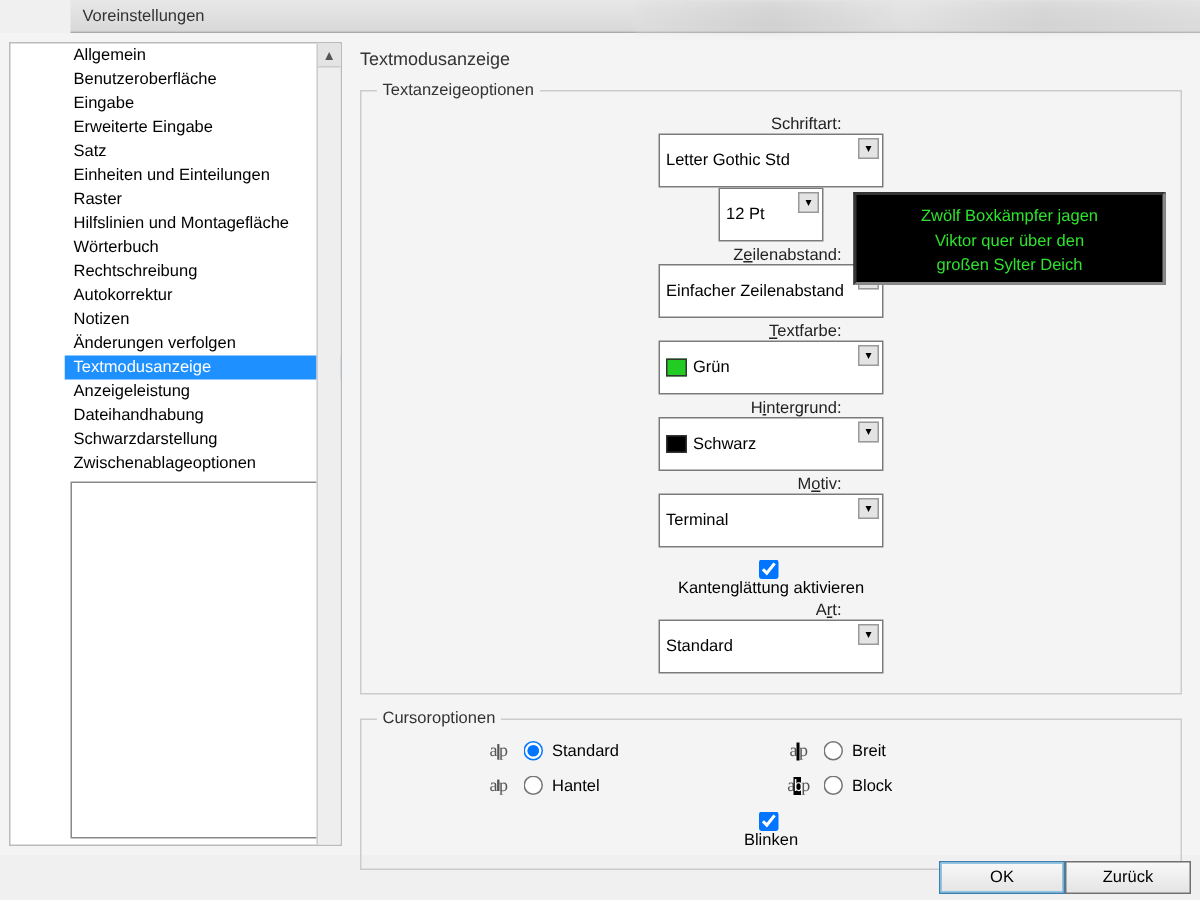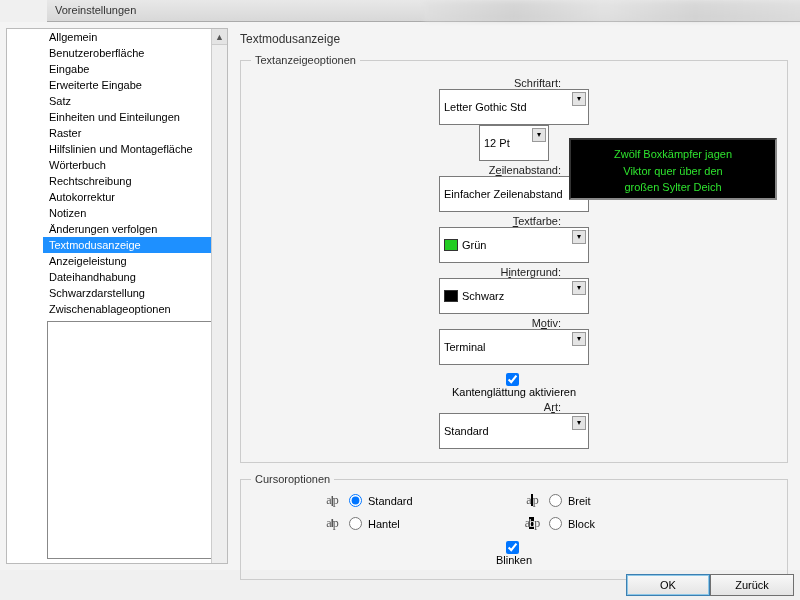--- a/index.html
+++ b/index.html
@@ -18,21 +18,21 @@
 .main { flex:1; padding: 4px 6px; }
 .section-title { font-size:12px; color:#333; margin-bottom:8px; }
 fieldset { border:1px solid #ccc; margin-bottom:10px; padding:8px 10px 10px 10px; }
 legend { padding:0 4px; color:#333; }
 .row { display:flex; align-items:center; margin:3px 0; min-height:22px;flex-direction:column; }
 .lbl { width:100px; text-align:right; margin-right:6px; color:#222; }
 .lbl .u { text-decoration:underline; }
 .combo { height:36px; border:1px solid #7a7a7a; background:#fff; display:flex; align-items:center; padding:0 4px; position:relative; }
 .combo .arrow { position:absolute; right:2px; top:2px; width:14px; height:14px; background:#e4e4e4; border:1px solid #999; font-size:8px; text-align:center; line-height:12px; }
 .swatch { width:14px; height:12px; border:1px solid #333; margin-right:4px; display:inline-block; }
-.preview { position:absolute; right:10px; top:72px; width:208px; height:62px; background:#000; color:#2ee22e; font-family: "Courier New", monospace; font-size:11px; padding:6px 4px; text-align:center; line-height:1.5; border:2px inset #888; }
+.preview { position:absolute; right:10px; top:62px; width:208px; height:62px; background:#000; color:#2ee22e; font-family: "Courier New", monospace; font-size:11px; padding:6px 4px; text-align:center; line-height:1.5; border:2px inset #888; }
 .chk { margin-right:4px; vertical-align:middle; }
 .cursor-grid { display:grid; grid-template-columns: 200px 200px; row-gap:8px; margin-left:70px; }
 .radio-item { display:flex; align-items:center; gap:6px; }
 .cursor-icon { font-family:serif; font-size:12px; color:#555; letter-spacing:-1px; width:22px; text-align:center; position:relative;}
 .footer { position:absolute; bottom:4px; right:6px; display:flex; gap:0; }
 .btn { width:84px; height:22px; border:1px solid #707070; background:linear-gradient(#f8f8f8,#e4e4e4); text-align:center; line-height:20px; }
 .btn.default { border:1px solid #3c7fb1; box-shadow:0 0 0 1px #8cc7e8 inset; }
 .main-wrap { position:relative; flex:1; }
 </style>
 </head>

